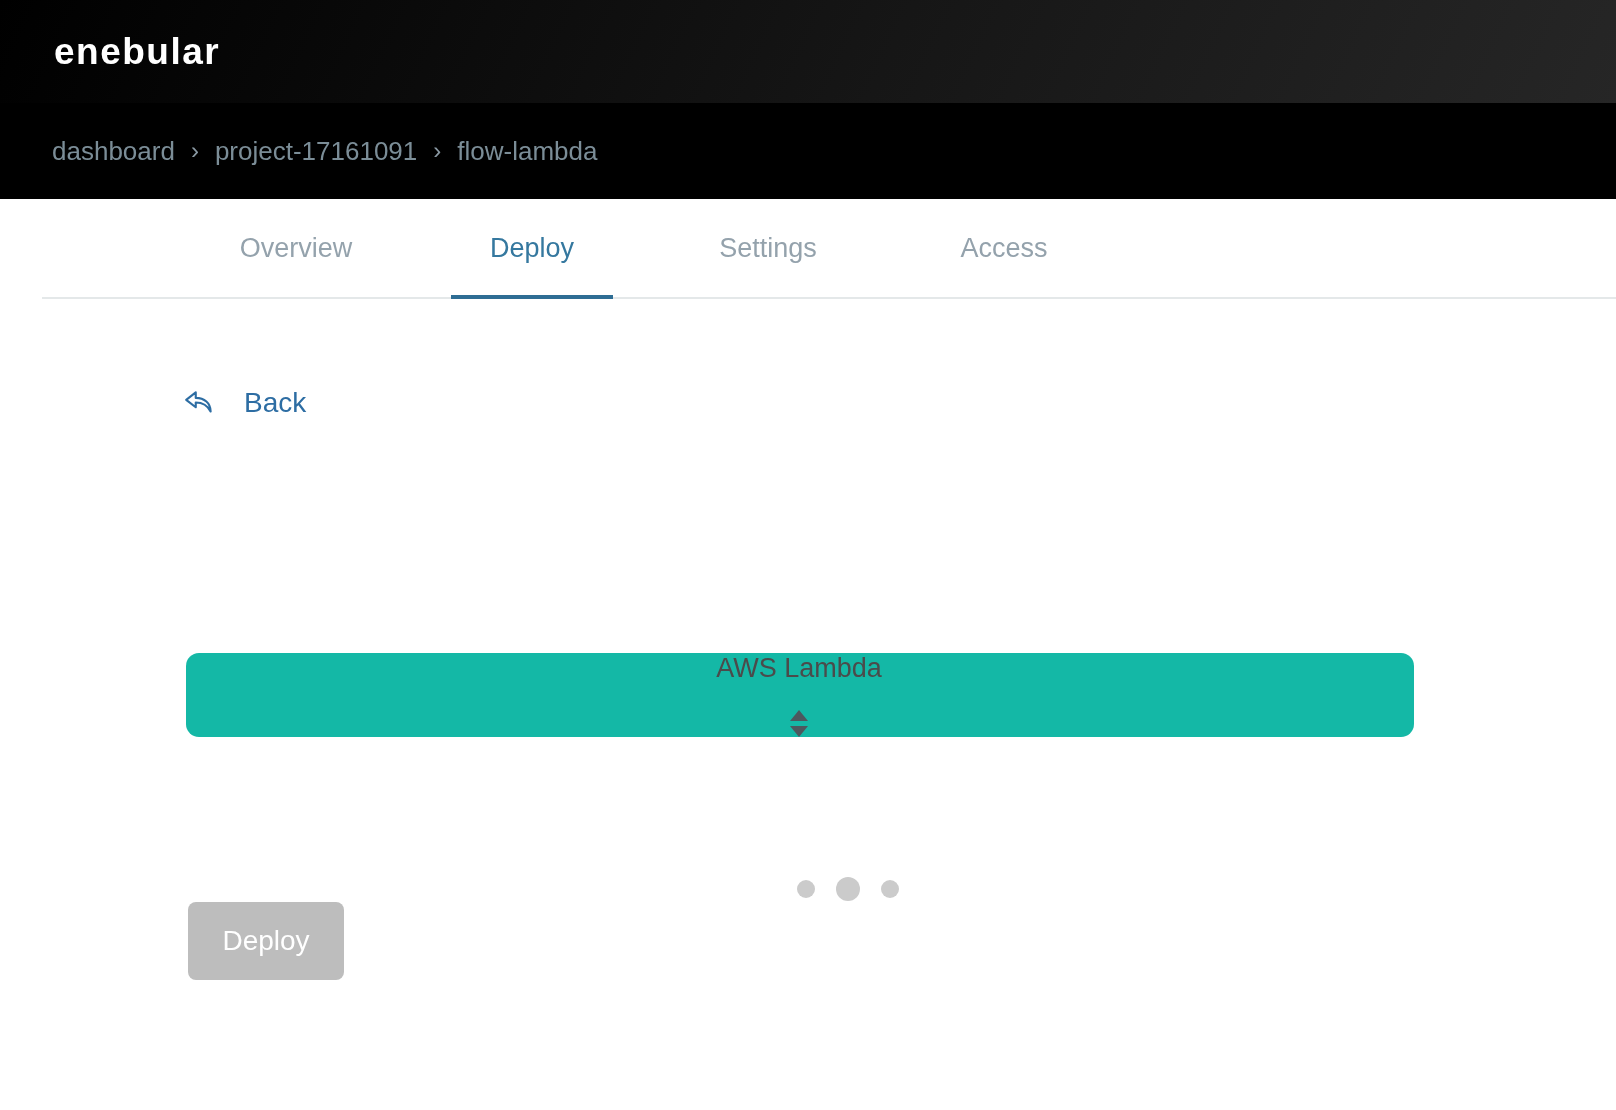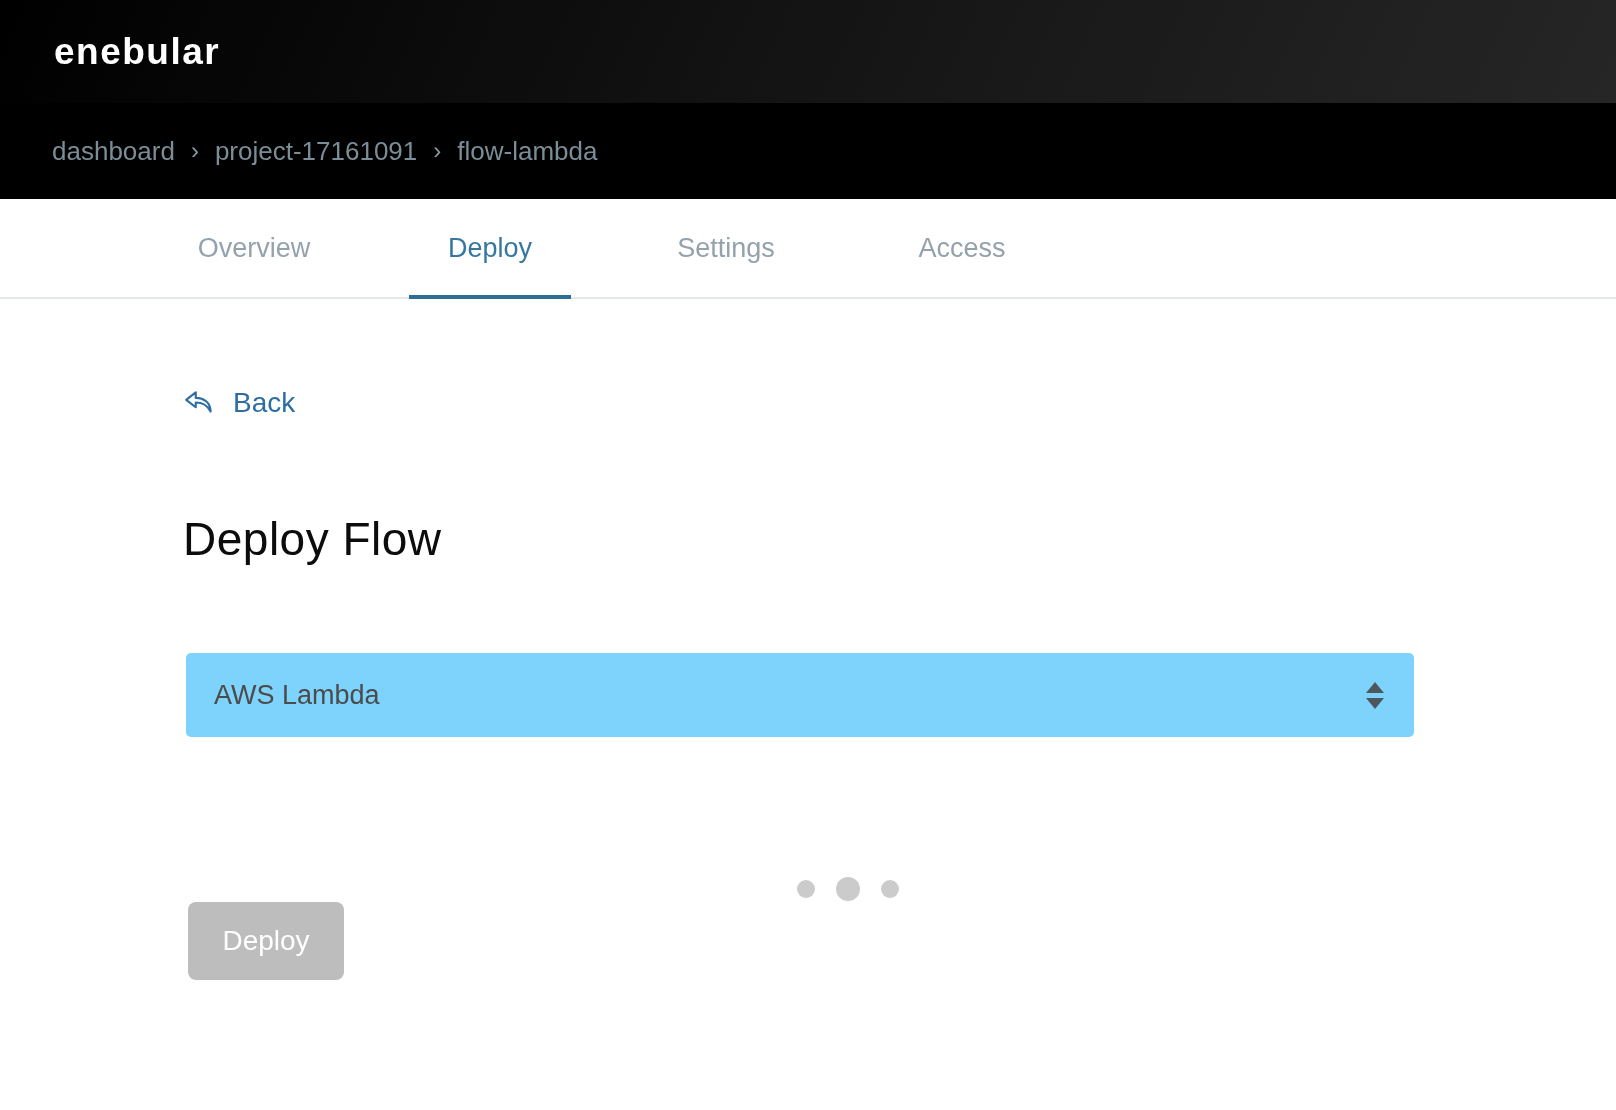--- a/index.html
+++ b/index.html
@@ -39,20 +39,21 @@
   .breadcrumb-bar .crumb { cursor:pointer; }
   .breadcrumb-bar .sep { margin:0 16px; font-size:24px; color:#8a99a3; }
 
   
   .tab-row {
     height:100px;
     background:#ffffff;
     border-bottom:2px solid #e4e8e9;
     display:flex;
     padding-left:136px;
+    margin-left:42px;
   }
   .tab {
     width:236px;
     display:flex;
     align-items:center;
     justify-content:center;
     font-size:27px;
     color:#94a2ac;
     cursor:pointer;
     position:relative;
@@ -71,21 +72,21 @@
 
   
   .content { position:relative; height:811px; background:#ffffff; }
 
   .back-link {
     position:absolute;
     left:183px;
     top:88px;
     display:flex;
     align-items:center;
-    gap:16px;
+    gap:27px;
     color:#2d6da3;
     font-size:28px;
     font-weight:500;
     cursor:pointer;
   }
   .back-link svg { display:block; }
 
   .page-title {
     position:absolute;
     left:183px;
@@ -95,27 +96,28 @@
     color:#0c0c0c;
     letter-spacing:0.5px;
   }
 
   .select-box {
     position:absolute;
     left:186px;
     top:354px;
     width:1228px;
     height:84px;
-    background:#7dd3fc;
-    border-radius:5px;
+    background:#14b8a6;
+    border-radius:13px;
     display:flex;
     align-items:center;
     justify-content:space-between;
     padding:0 30px 0 28px;
     cursor:pointer;
+    flex-direction:column;
   }
   .select-box .value {
     font-size:27px;
     color:#4b4b4b;
   }
   .select-arrows { display:flex; flex-direction:column; gap:5px; }
   .select-arrows .up {
     width:0; height:0;
     border-left:9px solid transparent;
     border-right:9px solid transparent;
@@ -181,21 +183,20 @@
 
   <div class="back-link">
     <span>
       <svg width="34" height="30" viewBox="0 0 32 28" fill="none" stroke="#2d6da3" stroke-width="2" stroke-linejoin="round" stroke-linecap="round">
         <path d="M12 4 L3 11 L12 18 L12 13.5 C18 13.5 23 16 26 22 C26 14 20 9.2 12 9.2 Z"></path>
       </svg>
     </span>
     <span>Back</span>
   </div>
 
-  <h1 class="page-title">Deploy Flow</h1>
 
   <div class="select-box">
     <span class="value">AWS Lambda</span>
     <span class="select-arrows">
       <span class="up"></span>
       <span class="down"></span>
     </span>
   </div>
 
   <div class="loading-dots">

